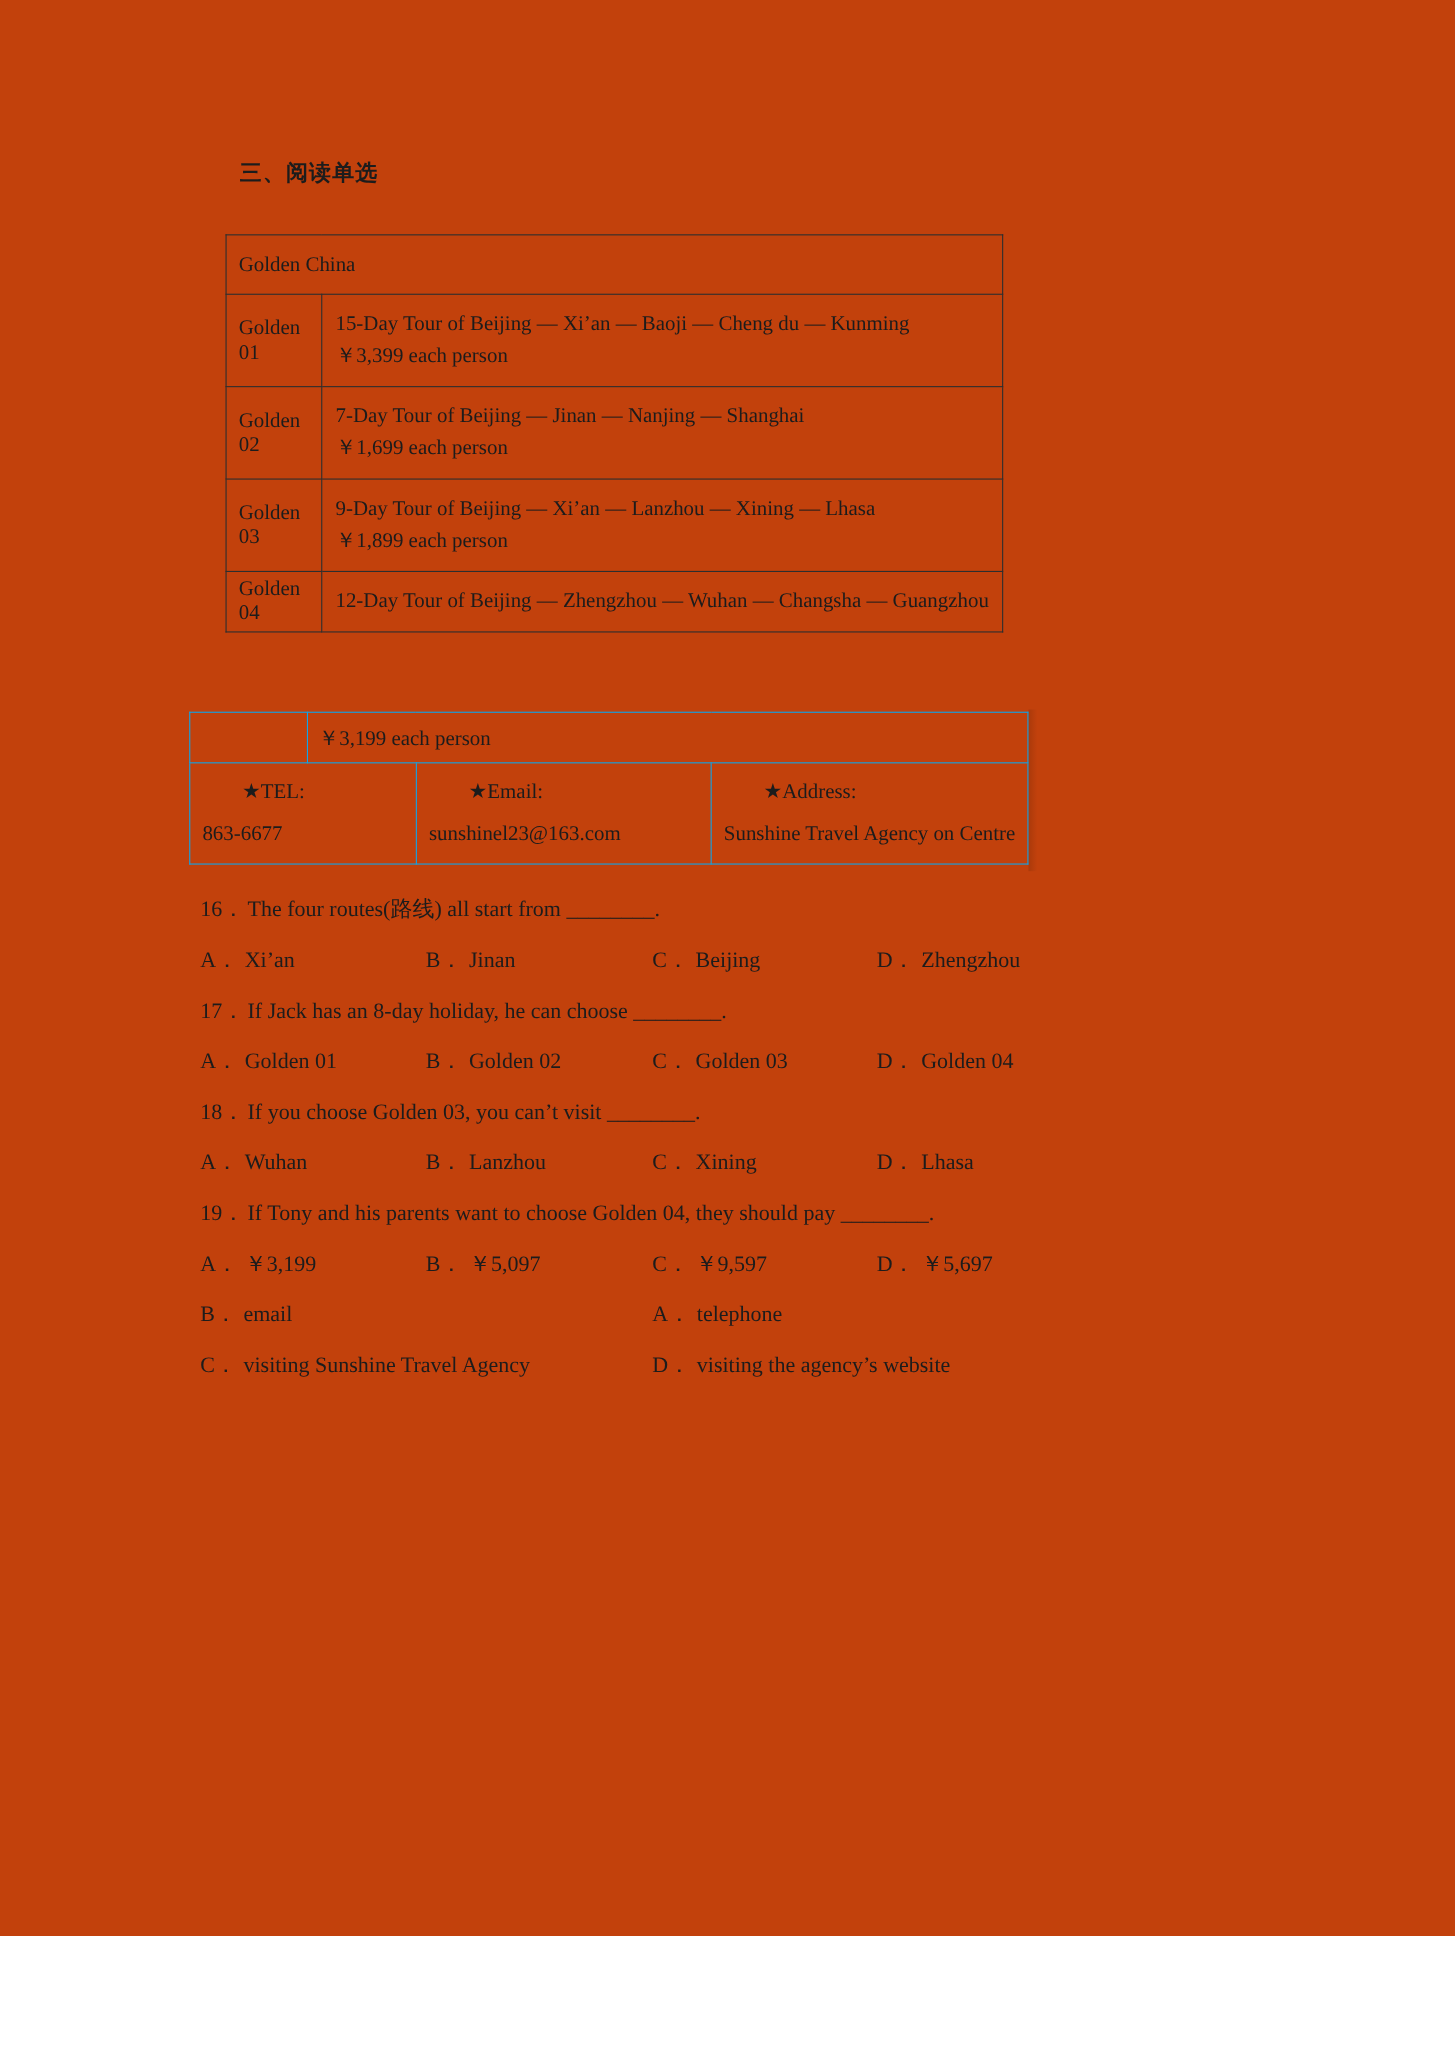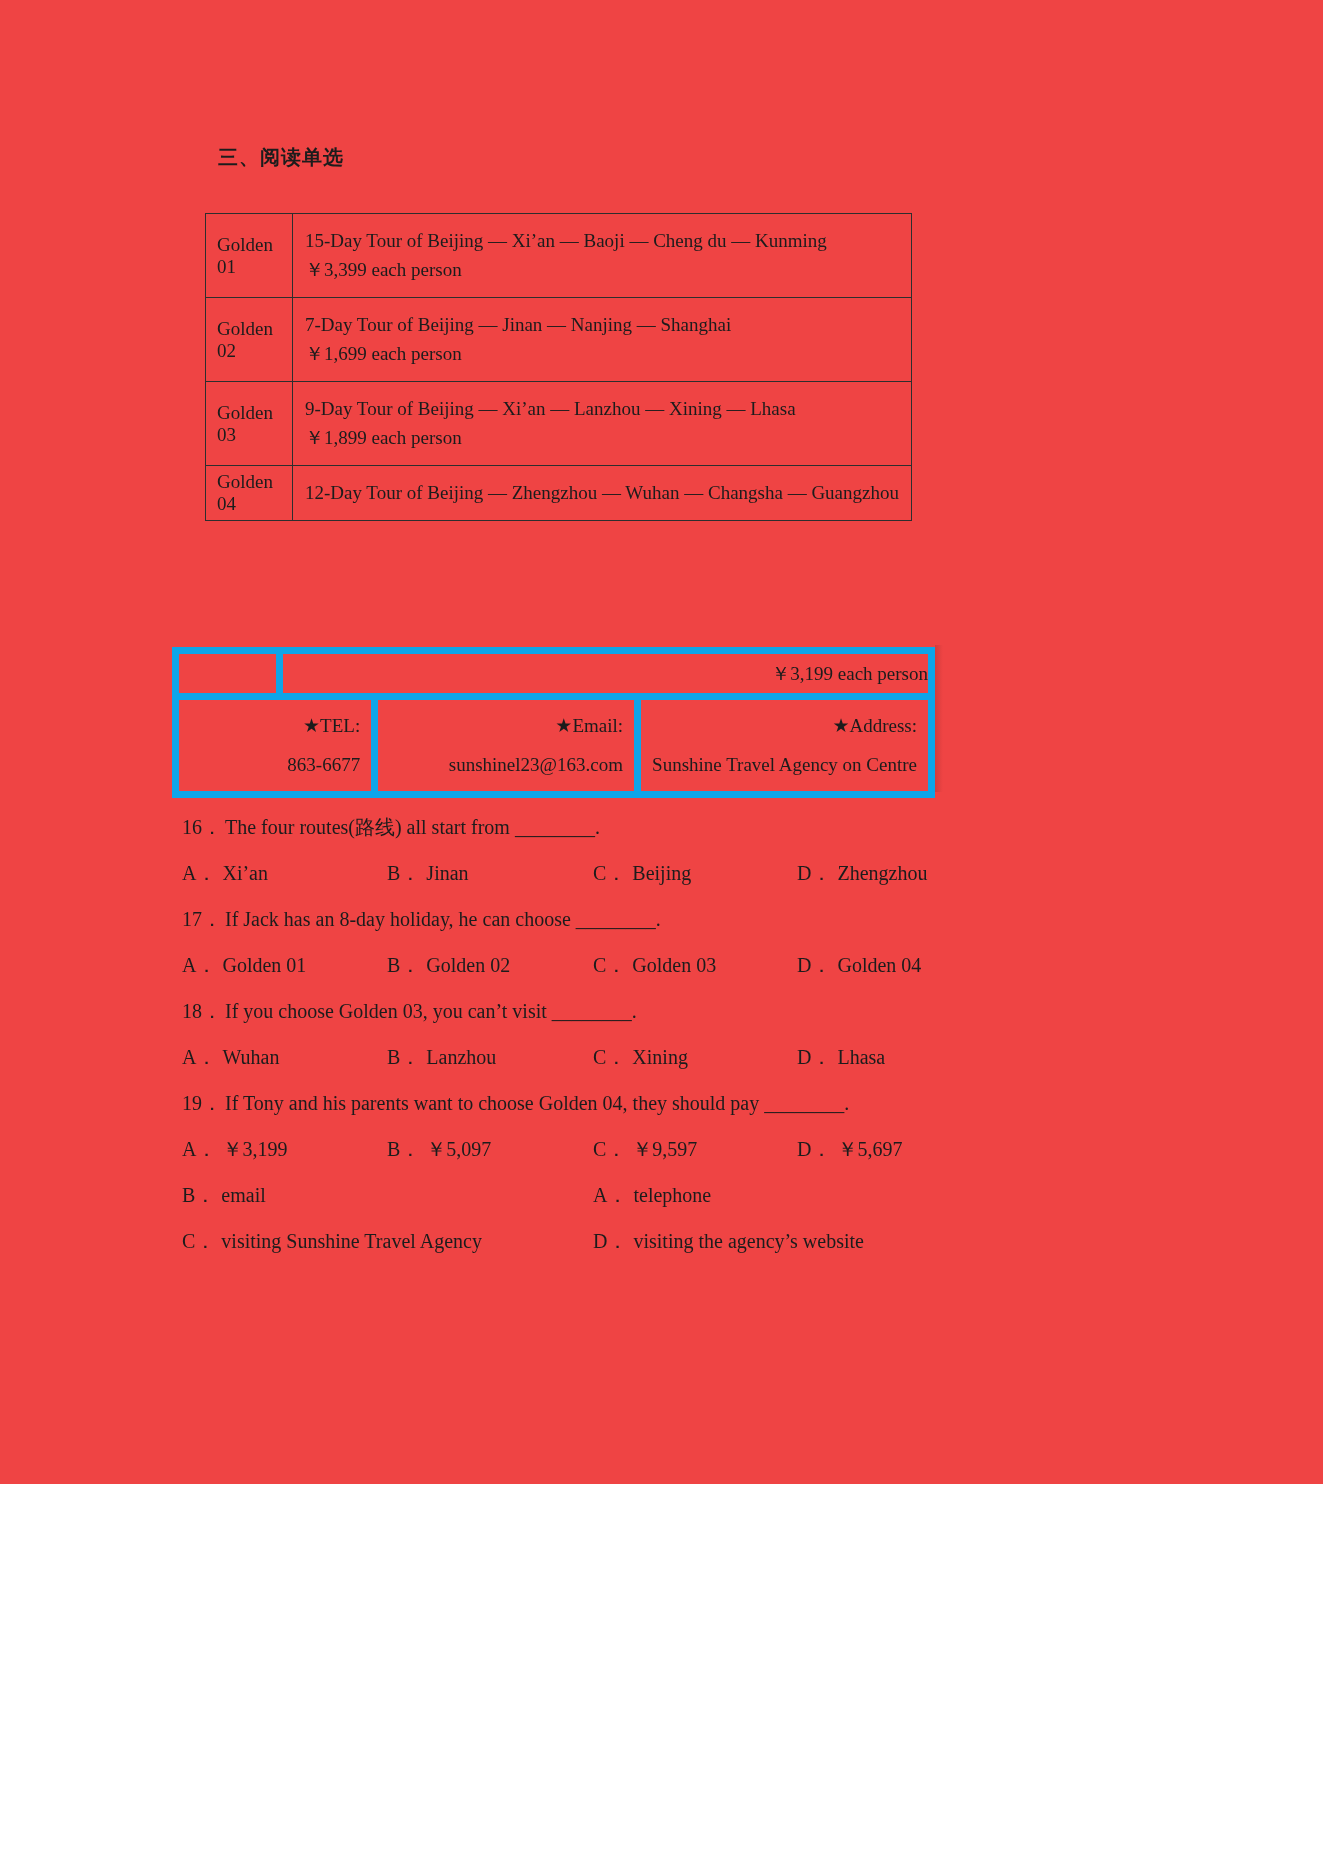--- a/index.html
+++ b/index.html
@@ -1,21 +1,21 @@
 <!DOCTYPE html>
 <html><head>
 <meta charset="utf-8">
 <style>
   * { margin: 0; padding: 0; box-sizing: border-box; }
   html, body { background: #ffffff; }
   .page {
     position: relative;
     width: 1323px;
-    height: 1484px;
-    background: #ef4444;
+    height: 1760px;
+    background: #c2410c;
     font-family: "Liberation Serif", "DejaVu Serif", serif;
     color: #1c1c1c;
   }
   .section-title {
     position: absolute;
     left: 218px;
     top: 144px;
     font-size: 20px;
     font-weight: bold;
     letter-spacing: 1px;
@@ -38,21 +38,21 @@
   .price { line-height: 26px; margin-top: 3px; }
   
   .contact-table {
     position: absolute;
     left: 172px;
     top: 647px;
     width: 763px;
     border-collapse: collapse;
     font-size: 19px;
   }
-  .contact-table td { border: 7px solid #0ea5e9; text-align: right; }
+  .contact-table td { border: 1px solid #0ea5e9; }
   .price-cell { height: 46px; padding-left: 9px; vertical-align: middle; }
   .contact-cell { padding: 13px 11px; vertical-align: top; }
   .contact-label { line-height: 26px; margin-left: 36px; }
   .contact-value { line-height: 26px; margin-top: 13px; white-space: nowrap; }
   .edge-shadow {
     position: absolute;
     left: 935px;
     top: 645px;
     width: 8px;
     height: 147px;
@@ -79,20 +79,23 @@
 
   <div class="section-title">三、阅读单选</div>
 
   <table class="tour-table">
     <colgroup>
         <col class="c1">
         <col class="c2">
       </colgroup>
     <tbody>
       <tr>
+        <td colspan="2" class="table-title">Golden China</td>
+      </tr>
+      <tr>
         <td class="tour-label">Golden 01</td>
         <td class="tour-detail">
           <div class="route">15-Day Tour of Beijing — Xi’an — Baoji — Cheng du — Kunming</div>
           <div class="price">￥3,399 each person</div>
         </td>
       </tr>
       <tr>
         <td class="tour-label">Golden 02</td>
         <td class="tour-detail">
           <div class="route">7-Day Tour of Beijing — Jinan — Nanjing — Shanghai</div>

